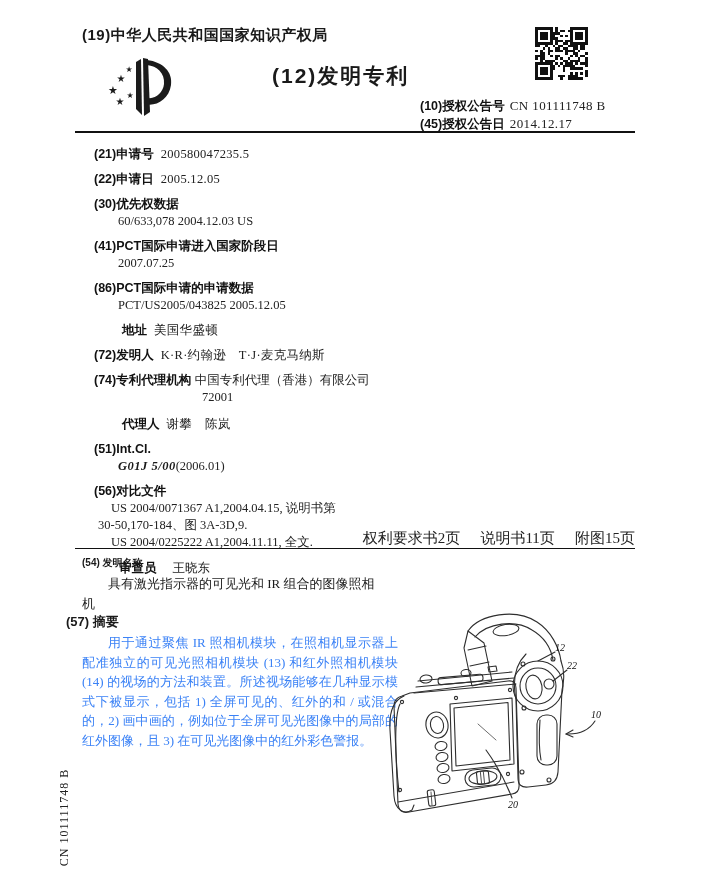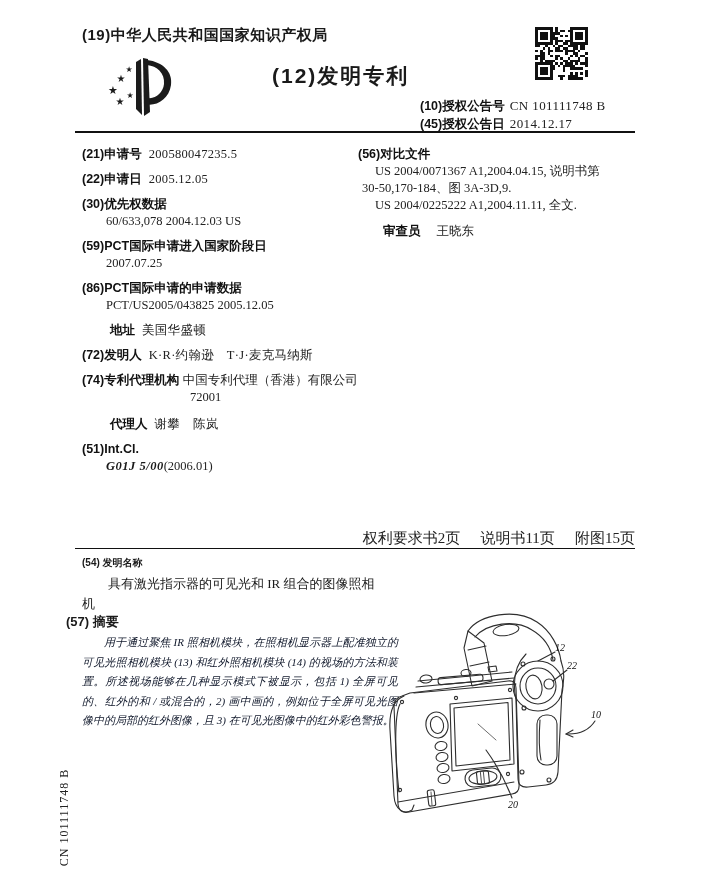--- a/index.html
+++ b/index.html
@@ -10,21 +10,21 @@
   .val{font-family:"Liberation Serif","DejaVu Serif",serif;color:#222;}
   .abs{position:absolute;}
 
   .office{left:82px;top:26px;font-size:15px;font-weight:700;letter-spacing:.5px;}
   .kind{left:272px;top:62px;font-size:21px;font-weight:700;letter-spacing:2px;}
   .publine{left:420px;font-size:12.5px;white-space:nowrap;}
   .publine .val{font-size:13px;margin-left:5px;letter-spacing:.4px;}
   .rule1{left:75px;top:131px;width:560px;border-top:2.5px solid #111;}
   .rule2{left:75px;top:548px;width:560px;border-top:1.5px solid #111;}
 
-  .biblio{left:82px;top:146px;width:553px;display:flex;font-size:12.5px;line-height:17px;}
+  .biblio{left:94px;top:146px;width:553px;display:flex;font-size:12.5px;line-height:17px;flex-direction:column;}
   .bcol-l{width:276px;}
   .bcol-r{width:277px;}
   .entry{margin-bottom:8px;}
   .entry .val{font-size:12.5px;}
   .inlineval{margin-left:7px;letter-spacing:.3px;}
   .sub{padding-left:24px;}
   .sub2{padding-left:28px;}
   .hang{padding-left:108px;text-indent:-108px;}
   .hang .lab{text-indent:0;}
   .agent-row{padding-left:28px;text-indent:0;margin-top:10px;}
@@ -34,22 +34,22 @@
   .examiner{margin-top:9px;padding-left:25px;}
   .examiner .val{margin-left:16px;}
 
   .pagesline{left:300px;top:529px;width:335px;text-align:right;font-size:15px;}
   .pagesline .val{margin-left:16px;}
 
   .s54{left:82px;top:556px;font-size:10px;font-weight:700;}
   .title54{left:82px;top:574px;width:300px;font-size:13px;line-height:20px;text-indent:2em;
            font-family:"Liberation Serif","DejaVu Serif",serif;color:#1c1c1c;}
   .s57{left:66px;top:613px;font-size:13px;font-weight:700;}
-  .abstract{left:82px;top:633px;width:316px;font-size:11px;line-height:19.5px;text-align:justify;
-            text-indent:2em;font-family:"Liberation Serif","DejaVu Serif",serif;color:#0f172a;font-style:italic;}
+  .abstract{left:82px;top:633px;width:316px;font-size:13px;line-height:19.5px;text-align:justify;
+            text-indent:2em;font-family:"Liberation Serif","DejaVu Serif",serif;color:#3b82f6;}
 
   .sideno{left:-36px;top:810px;width:200px;text-align:center;transform:rotate(-90deg);
           font-family:"Liberation Serif","DejaVu Serif",serif;font-size:12px;color:#222;letter-spacing:1px;}
 
   .qr{left:535px;top:27px;display:grid;grid-template-columns:repeat(21,2.5px);grid-auto-rows:2.5px;}
   .qr .q1{background:#111;}
 
   .logo{left:103px;top:56px;}
   .figure{left:388px;top:604px;}
   .fig-label{font-family:"Liberation Serif","DejaVu Serif",serif;font-style:italic;font-size:10px;fill:#111;}
@@ -535,21 +535,21 @@
         <span class="lab">(21)申请号</span><span class="val inlineval">200580047235.5</span>
       </div>
       <div class="entry">
         <span class="lab">(22)申请日</span><span class="val inlineval">2005.12.05</span>
       </div>
       <div class="entry">
         <div class="lab">(30)优先权数据</div>
         <div class="val sub">60/633,078 2004.12.03 US</div>
       </div>
       <div class="entry">
-        <div class="lab">(59)PCT国际申请进入国家阶段日</div>
+        <div class="lab">(41)PCT国际申请进入国家阶段日</div>
         <div class="val sub">2007.07.25</div>
       </div>
       <div class="entry">
         <div class="lab">(86)PCT国际申请的申请数据</div>
         <div class="val sub">PCT/US2005/043825 2005.12.05</div>
       </div>
       <div class="entry">
         <div class="sub2"><span class="lab">地址</span><span class="val inlineval">美国华盛顿</span></div>
       </div>
       <div class="entry">

